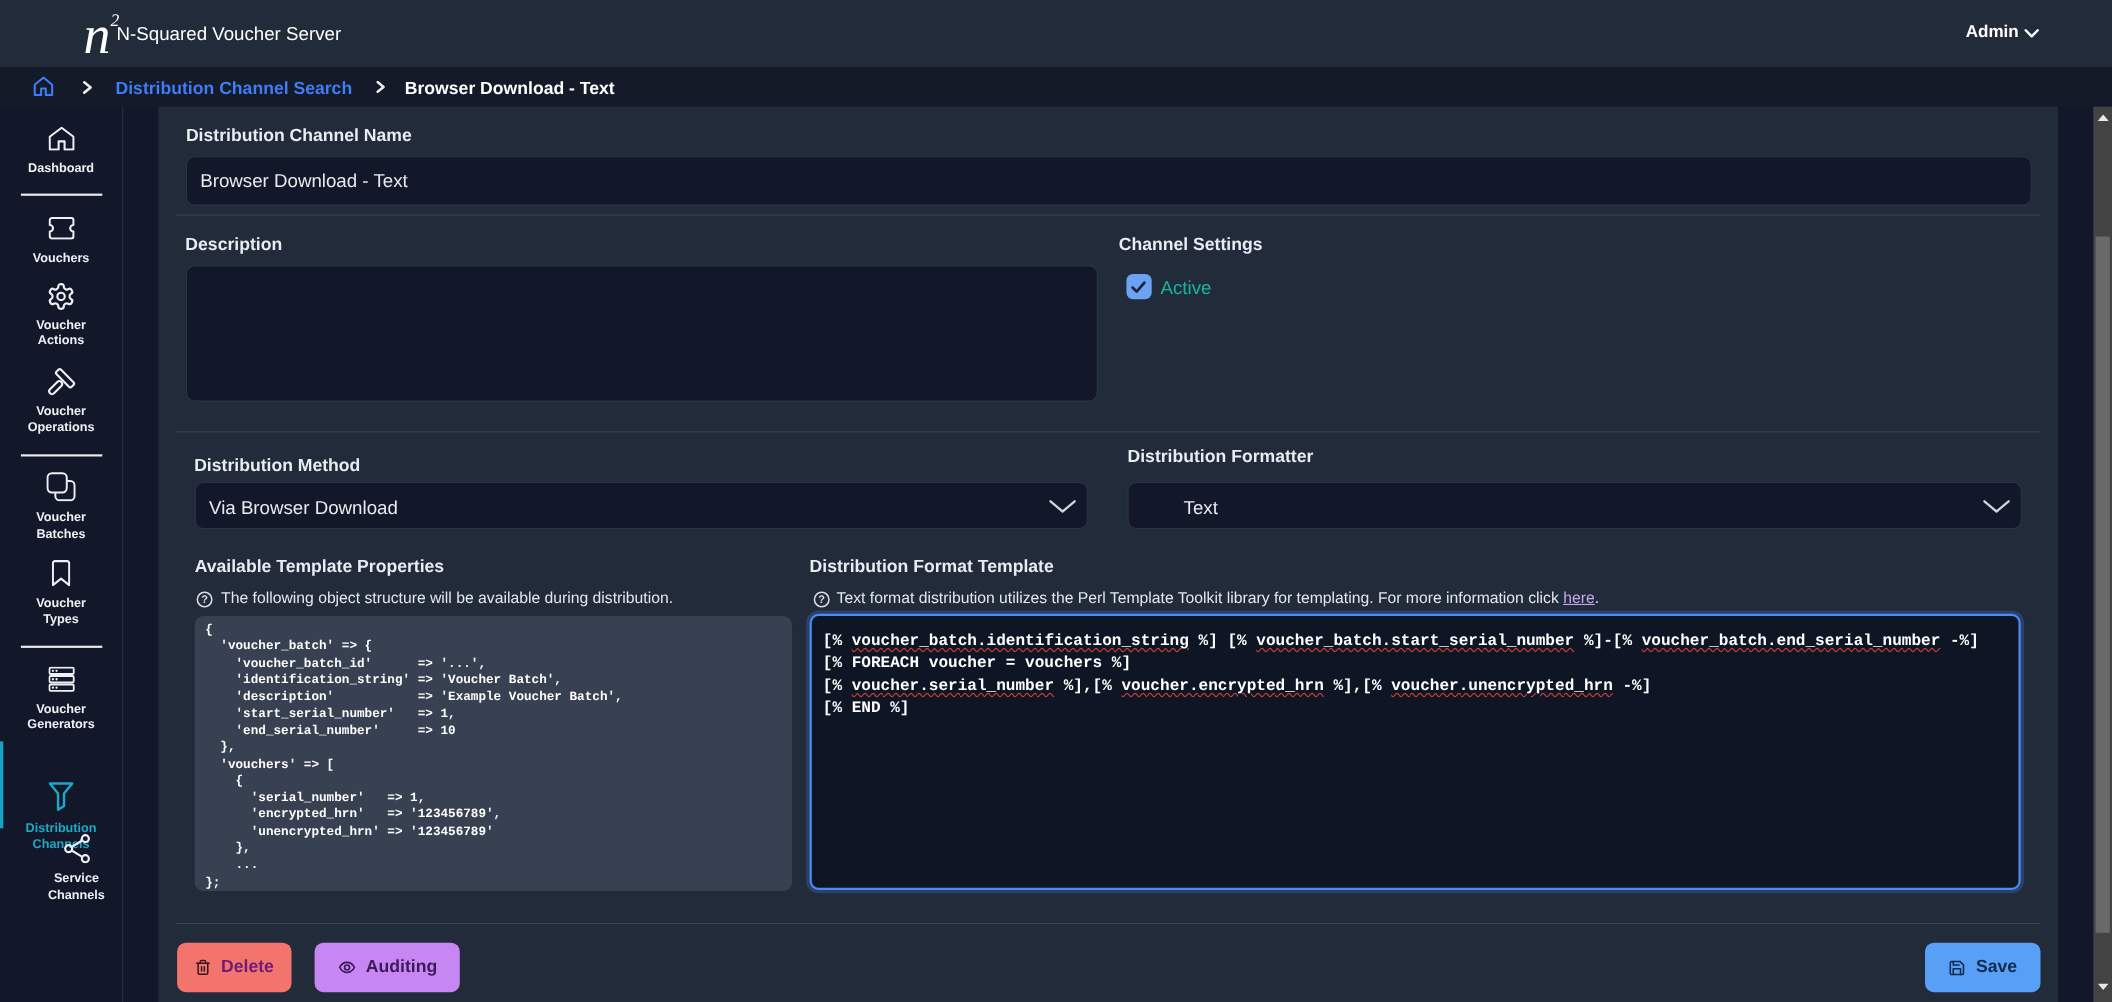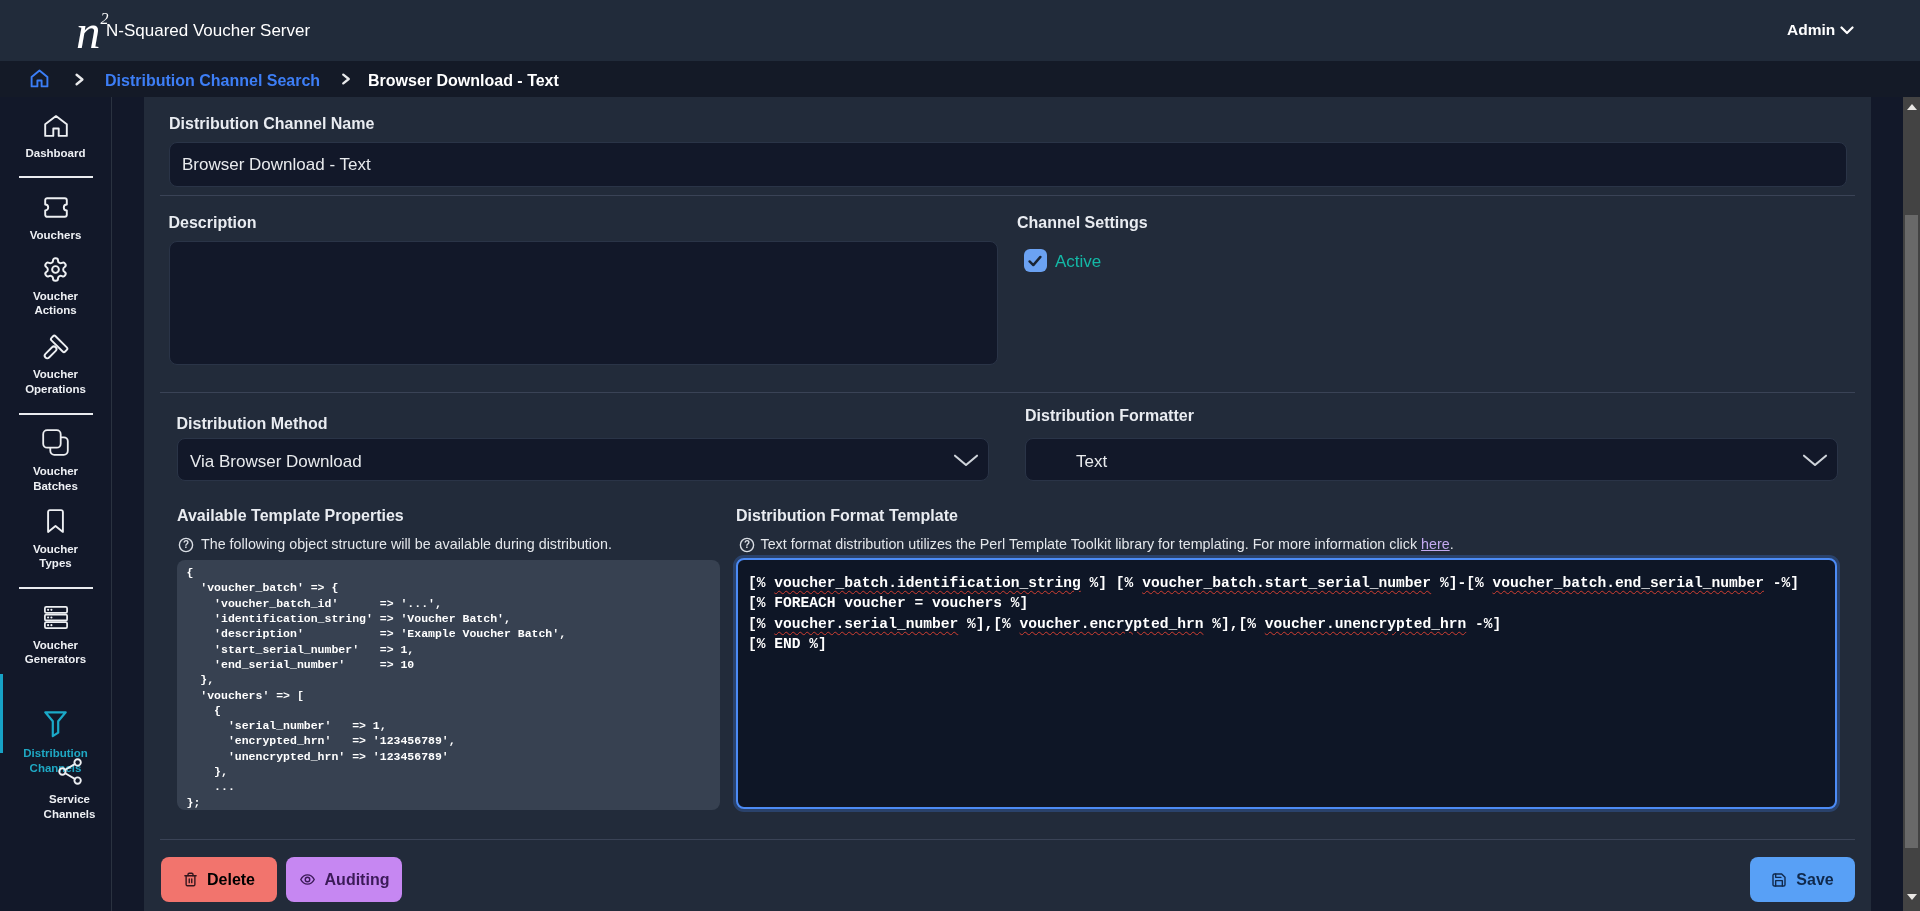--- a/index.html
+++ b/index.html
@@ -211,30 +211,30 @@
       <circle cx="8" cy="8" r="6.6" stroke="#DADEE4" stroke-width="1.4" fill="none"></circle>
       <text x="8" y="11.4" font-size="10" font-weight="bold" fill="#DADEE4" text-anchor="middle" font-family="Liberation Sans, sans-serif">?</text>
     </svg>
   <div class="abs help-txt" style="left:760.5px; top:536.5px;">Text format distribution utilizes the Perl Template Toolkit library for templating. For more information click <span style="text-decoration:underline; color:#C3A9EF;">here</span>.</div>
   <pre class="abs mono" id="tmpl" style="left:736px; top:557.5px; width:1101px; height:251px; background:#0E1626; border:2px solid #4C8BF5; box-shadow:0 0 0 3px rgba(62,115,208,0.33); border-radius:8px; padding:13px 10px 5px; font-size:14.6px; line-height:20.5px;">[% <span class="sq">voucher_batch.identification_string</span> %] [% <span class="sq">voucher_batch.start_serial_number</span> %]-[% <span class="sq">voucher_batch.end_serial_number</span> -%]
 [% FOREACH voucher = vouchers %]
 [% <span class="sq">voucher.serial_number</span> %],[% <span class="sq">voucher.encrypted_hrn</span> %],[% <span class="sq">voucher.unencrypted_hrn</span> -%]
 [% END %]</pre>
 
   <div class="abs hr" style="top:839px;"></div>
-  <div class="btn" style="left:161px; width:116px; background:#F2746D; color:#000000;">
+  <div class="btn" style="left:161px; width:104px; background:#F2746D; color:#701a75;">
     <svg width="15" height="17" viewBox="0 0 24 24" fill="none" stroke="#33161D" stroke-width="2.2" stroke-linecap="round" stroke-linejoin="round">
         <path d="M3 6h18"></path>
         <path d="M19 6v14a2 2 0 0 1-2 2H7a2 2 0 0 1-2-2V6"></path>
         <path d="M8 6V4a2 2 0 0 1 2-2h4a2 2 0 0 1 2 2v2"></path>
         <path d="M10 11v6M14 11v6"></path>
       </svg>
     <span>Delete</span>
   </div>
-  <div class="btn" style="left:286px; width:116px; background:#C687F2; color:#3B1A58;">
+  <div class="btn" style="left:286px; width:132px; background:#C687F2; color:#3B1A58;">
     <svg width="17" height="17" viewBox="0 0 24 24" fill="none" stroke="#3B1A58" stroke-width="2" stroke-linecap="round" stroke-linejoin="round">
         <path d="M2.5 12s3.5-6.5 9.5-6.5S21.5 12 21.5 12s-3.5 6.5-9.5 6.5S2.5 12 2.5 12z"></path>
         <circle cx="12" cy="12" r="3.2"></circle>
       </svg>
     <span>Auditing</span>
   </div>
   <div class="btn" style="left:1750px; width:105px; background:#58A0F6; color:#10294C;">
     <svg width="16" height="16" viewBox="0 0 24 24" fill="none" stroke="#10294C" stroke-width="2.1" stroke-linecap="round" stroke-linejoin="round">
         <path d="M19 21H5a2 2 0 0 1-2-2V5a2 2 0 0 1 2-2h11l5 5v11a2 2 0 0 1-2 2z"></path>
         <path d="M17 21v-8H7v8"></path>

